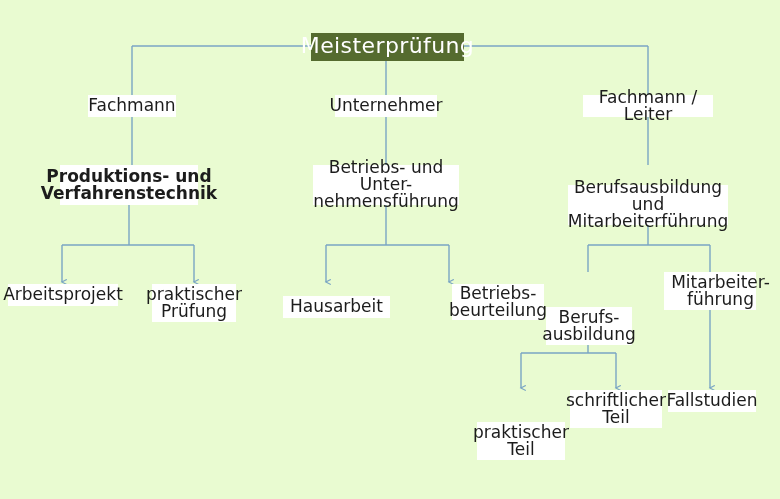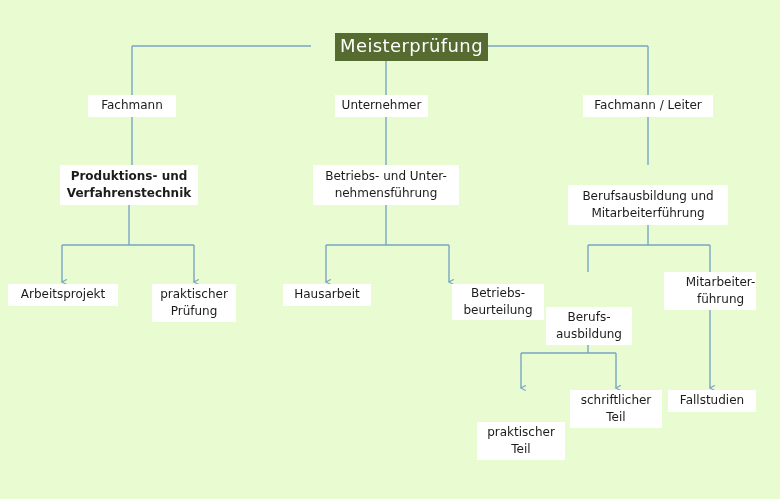--- a/index.html
+++ b/index.html
@@ -25,39 +25,38 @@
     top: 0;
     width: 780px;
     height: 499px;
     pointer-events: none;
   }
   .node {
     position: absolute;
     box-sizing: border-box;
     background: #ffffff;
     color: #1c1c1c;
-    font-size: 12px;
+    font-size: 17px;
     line-height: 17px;
     text-align: center;
     padding: 4px 8px 5px 8px;
     white-space: pre-line;
     display: flex;
     align-items: center;
     justify-content: center;
     z-index: 2;
   }
   .node.root {
     background: #556b2f;
     color: #ffffff;
-    font-size: 18px;
+    font-size: 22px;
     line-height: 22px;
     letter-spacing: 0.4px;
     padding: 4px 14px 6px 14px;
     z-index: 3;
-    margin-left: 24px;
   }
   .node-label {
     display: block;
     white-space: pre-line;
   }
 </style>
 </head>
 <body>
 
 <div id="canvas">
@@ -89,32 +88,32 @@
         <path d="M 588 310 L 588 353 M 521 353 L 616 353" fill="none" stroke="#7aa5c4" stroke-width="1.4"></path>
         <path d="M 521 353 L 521 388" fill="none" stroke="#7aa5c4" stroke-width="1.4" marker-end="url(#arrowhead)"></path>
         <path d="M 616 353 L 616 388" fill="none" stroke="#7aa5c4" stroke-width="1.4" marker-end="url(#arrowhead)"></path>
         <path d="M 710 310 L 710 388" fill="none" stroke="#7aa5c4" stroke-width="1.4" marker-end="url(#arrowhead)"></path>
       </g>
   </svg>
 
   <div id="nodes">
       <div class="node root" style="left: 311px; top: 33px; width: 153px; height: 28px;"><span class="node-label">Meisterprüfung</span></div>
       <div class="node" style="left: 88px; top: 95px; width: 88px; height: 22px;"><span class="node-label">Fachmann</span></div>
-      <div class="node" style="left: 335px; top: 95px; width: 93px; height: 22px; text-align: center;"><span class="node-label">Unternehmer</span></div>
+      <div class="node" style="left: 335px; top: 95px; width: 102px; height: 22px; text-align: center;"><span class="node-label">Unternehmer</span></div>
       <div class="node" style="left: 583px; top: 95px; width: 130px; height: 22px;"><span class="node-label">Fachmann / Leiter</span></div>
       <div class="node" style="left: 60px; top: 165px; width: 138px; height: 40px; font-weight: bold;"><span class="node-label">Produktions- und
 Verfahrenstechnik</span></div>
       <div class="node" style="left: 313px; top: 165px; width: 146px; height: 40px;"><span class="node-label">Betriebs- und Unter-
 nehmensführung</span></div>
       <div class="node" style="left: 568px; top: 165px; width: 160px; height: 40px; margin-top: 20px;"><span class="node-label">Berufsausbildung und
 Mitarbeiterführung</span></div>
       <div class="node" style="left: 8px; top: 284px; width: 110px; height: 22px;"><span class="node-label">Arbeitsprojekt</span></div>
       <div class="node" style="left: 152px; top: 284px; width: 84px; height: 38px;"><span class="node-label">praktischer
 Prüfung</span></div>
-      <div class="node" style="left: 283px; top: 284px; width: 88px; height: 22px;"><span class="node-label">Hausarbeit</span></div>
+      <div class="node" style="left: 283px; top: 296px; width: 107px; height: 22px;"><span class="node-label">Hausarbeit</span></div>
       <div class="node" style="left: 404px; top: 284px; width: 92px; height: 36px; margin-left: 48px;"><span class="node-label">Betriebs-
 beurteilung</span></div>
       <div class="node" style="left: 546px; top: 272px; width: 86px; height: 38px; margin-top: 35px;"><span class="node-label">Berufs-
 ausbildung</span></div>
       <div class="node" style="left: 664px; top: 272px; width: 92px; height: 38px; padding-left: 29px;"><span class="node-label">Mitarbeiter-
 führung</span></div>
       <div class="node" style="left: 477px; top: 390px; width: 88px; height: 38px; margin-top: 32px;"><span class="node-label">praktischer
 Teil</span></div>
       <div class="node" style="left: 570px; top: 390px; width: 92px; height: 38px;"><span class="node-label">schriftlicher
 Teil</span></div>

